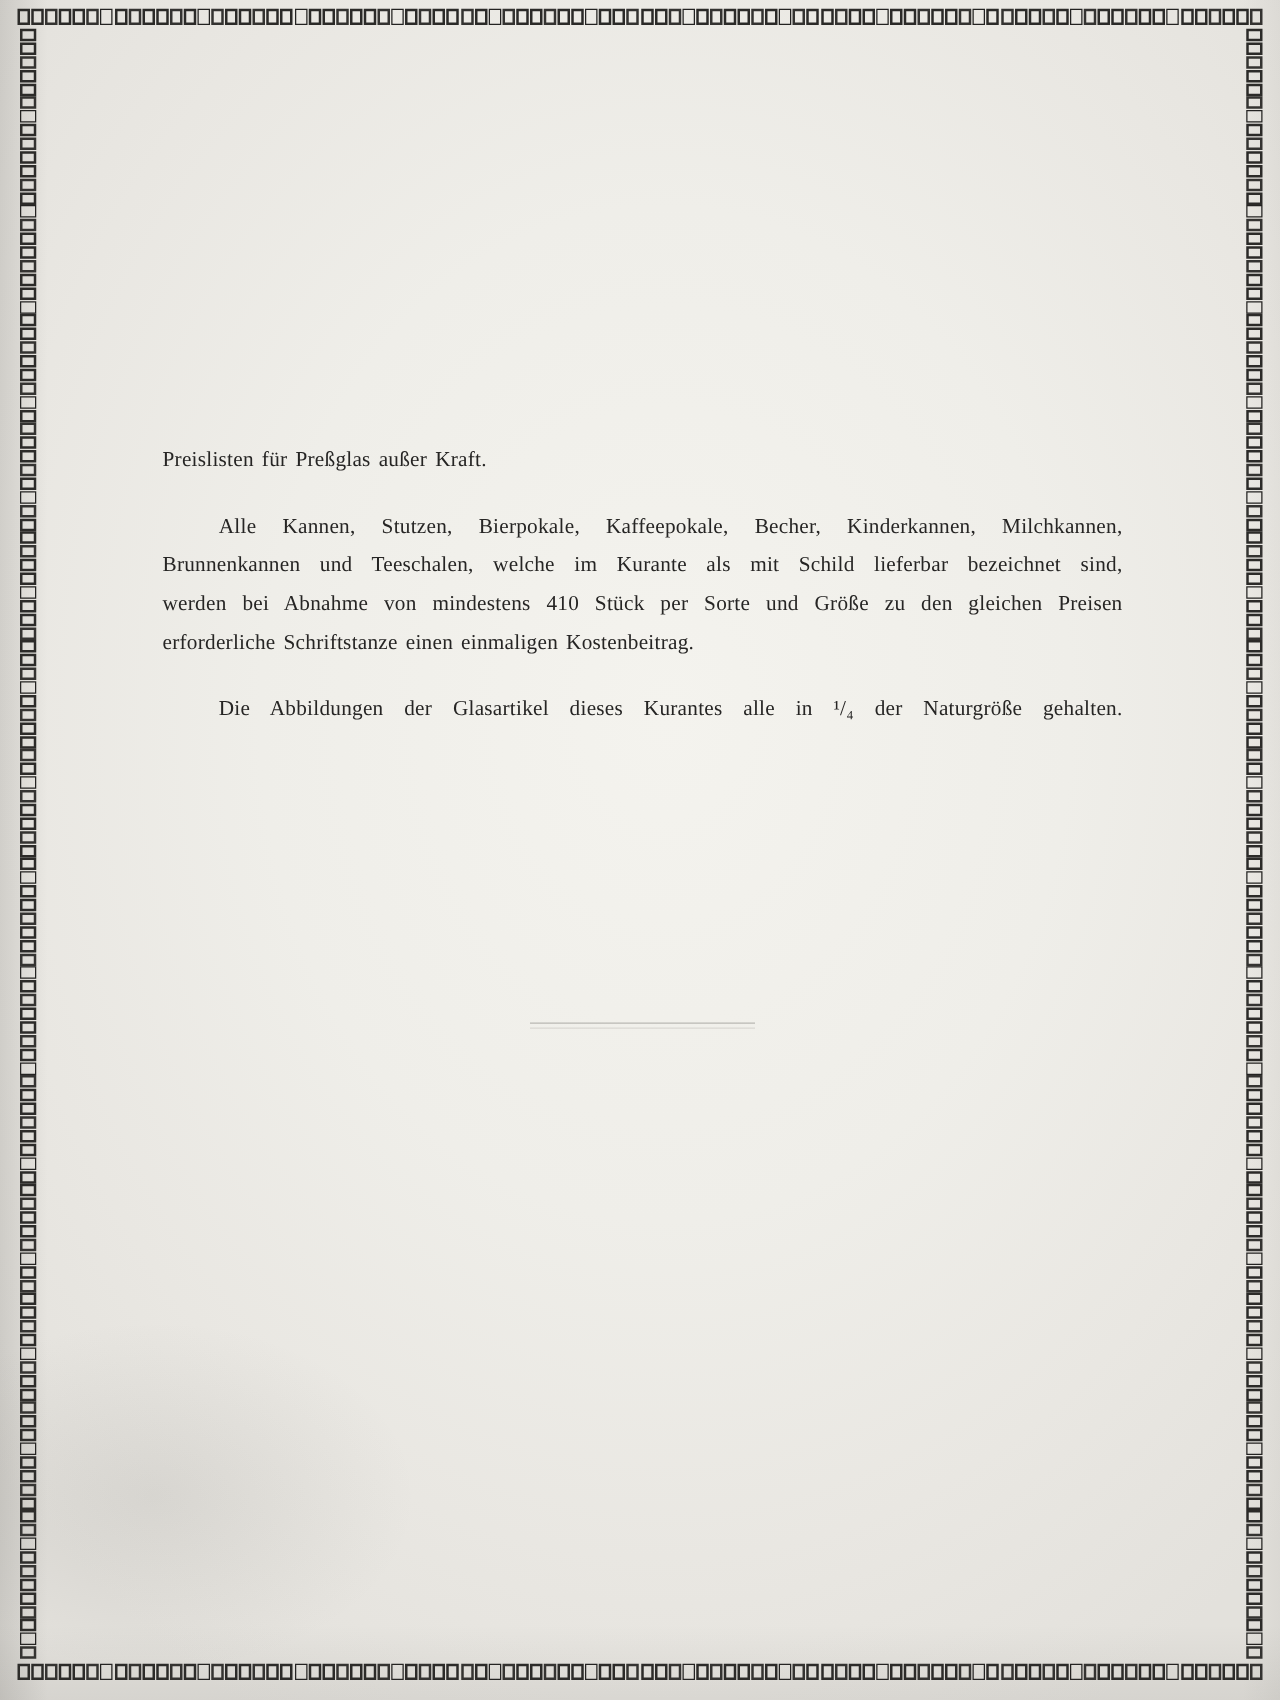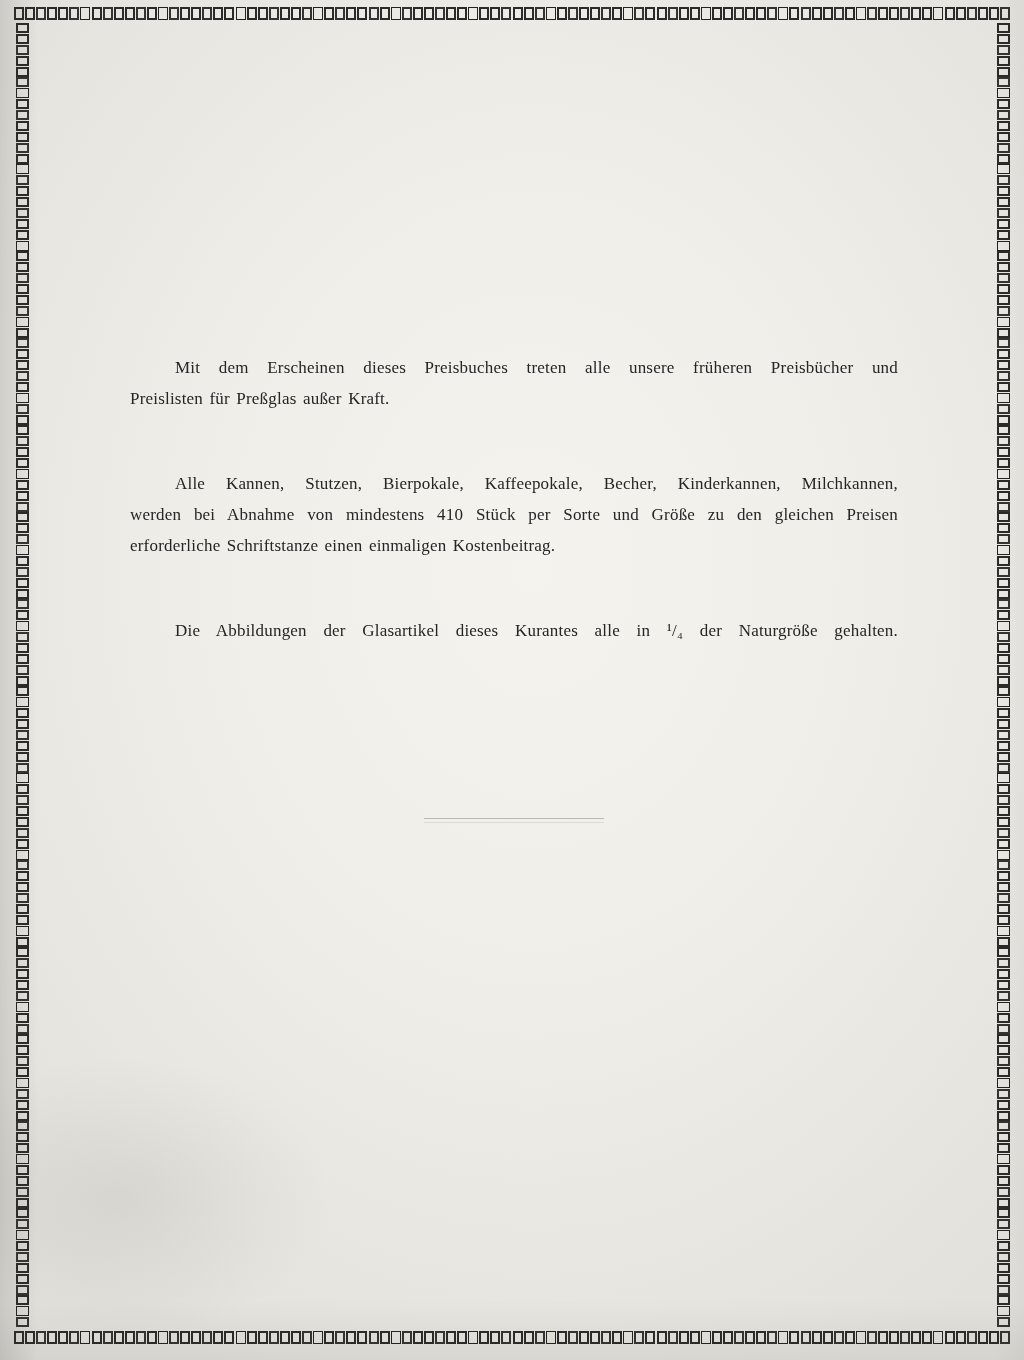--- a/index.html
+++ b/index.html
@@ -58,21 +58,21 @@
   .text-block {
     position: absolute;
     left: 130px;
     top: 352px;
     width: 768px;
     font-size: 17px;
     line-height: 31px;
     letter-spacing: 0.2px;
     z-index: 4;
   }
-  .paragraph + .paragraph { margin-top: 54px; }
+  .paragraph + .paragraph { margin-top: 22px; }
   .line {
     text-align: justify;
     text-align-last: justify;
   }
   .line.first { text-indent: 45px; }
   .line.last { text-align-last: left; word-spacing: 2px; }
 
   
   .divider {
     position: absolute;
@@ -514,25 +514,25 @@
       <div class="sq"></div>
       <div class="sq"></div>
       <div class="sq"></div>
       <div class="sq"></div>
       <div class="sq"></div>
       <div class="sq"></div>
     </div>
 
   <div class="text-block">
       <div class="paragraph">
-        <div class="line first">Mit dem Erscheinen dieses Preisbuches treten alle unsere früheren Preisbücher und</div>
         <div class="line last">Preislisten für Preßglas außer Kraft.</div>
       </div>
       <div class="paragraph">
         <div class="line first">Alle Kannen, Stutzen, Bierpokale, Kaffeepokale, Becher, Kinderkannen, Milchkannen,</div>
+        <div class="line">Brunnenkannen und Teeschalen, welche im Kurante als mit Schild lieferbar bezeichnet sind,</div>
         <div class="line">werden bei Abnahme von mindestens 410 Stück per Sorte und Größe zu den gleichen Preisen</div>
         <div class="line last">erforderliche Schriftstanze einen einmaligen Kostenbeitrag.</div>
       </div>
       <div class="paragraph">
         <div class="line first">Die Abbildungen der Glasartikel dieses Kurantes alle in ¹/₄ der Naturgröße gehalten.</div>
       </div>
     </div>
 
   <div class="divider"></div>
 

